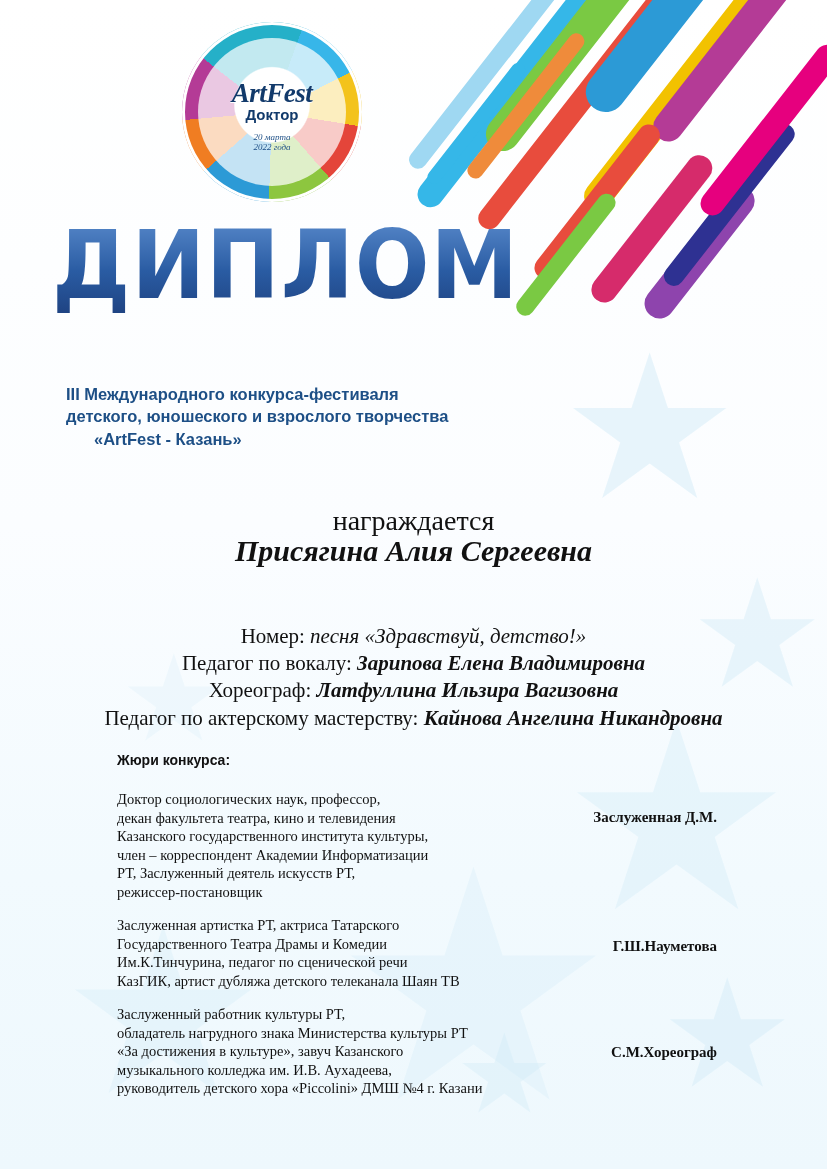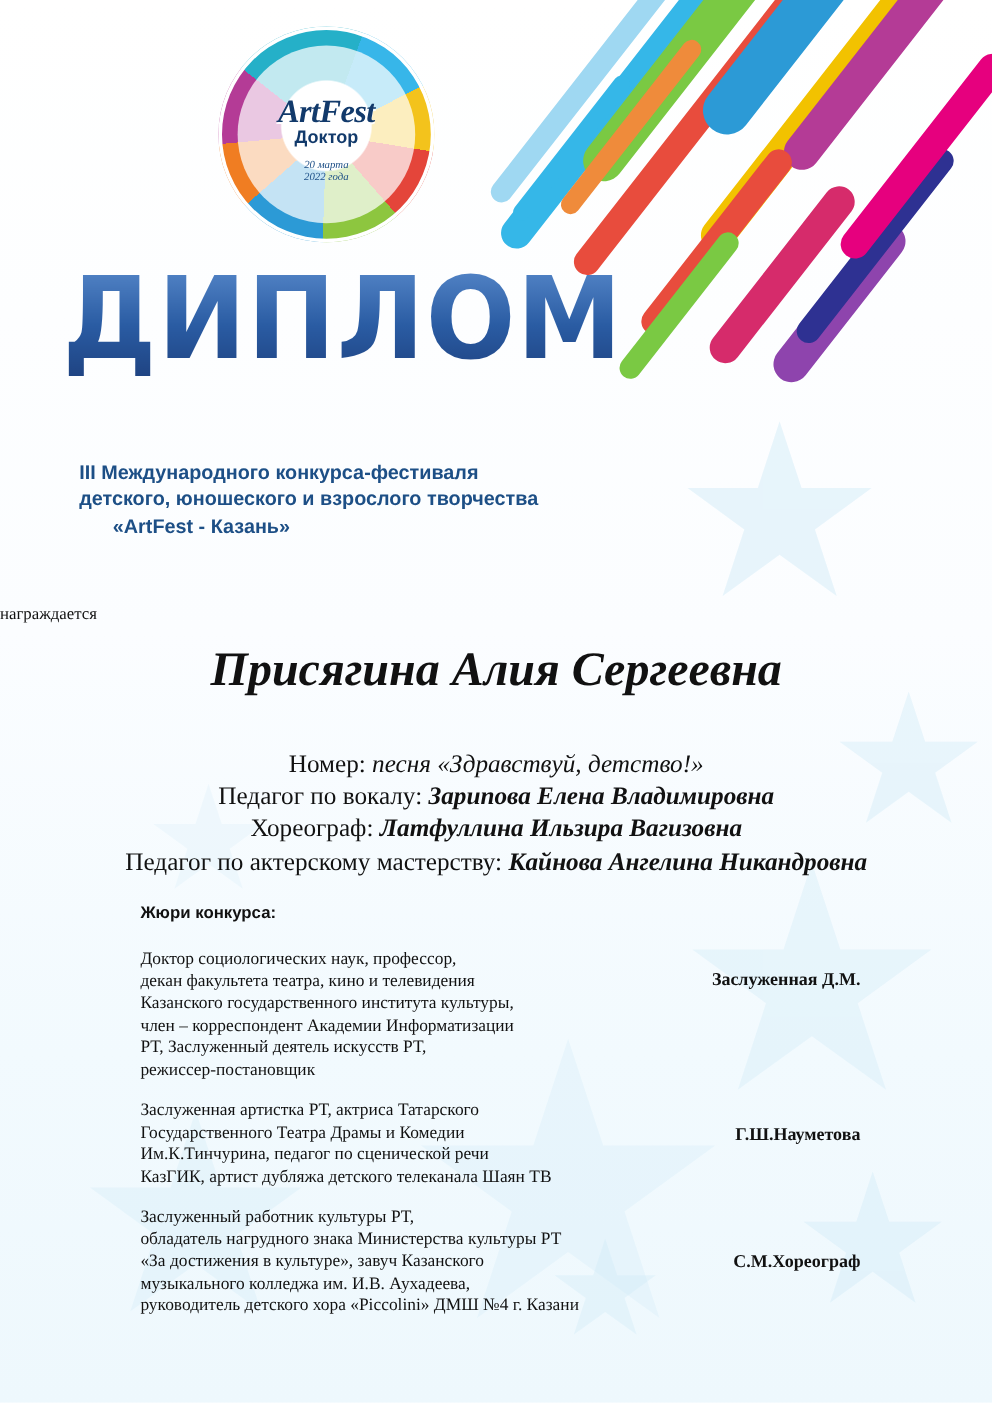--- a/index.html
+++ b/index.html
@@ -90,26 +90,26 @@
     font-family:"Liberation Sans",sans-serif;
     font-weight:bold;font-size:16.5px;color:#1d4f86;line-height:1.35;
   }
   .sub .l3{text-indent:28px;}
 
   .degree{
     position:absolute;left:0;right:0;top:450px;text-align:center;
     font-family:"Liberation Serif",serif;font-weight:bold;font-size:40px;color:#111;
   }
   .awarded{
-    position:absolute;left:0;right:0;top:505px;
-    font-family:"Liberation Serif",serif;font-size:14px;color:#111;
+    position:absolute;left:0;right:0;top:505px;text-align:center;
+    font-family:"Liberation Serif",serif;font-size:28px;color:#111;
   }
   .name{
     position:absolute;left:0;right:0;top:534px;text-align:center;
-    font-family:"Liberation Serif",serif;font-style:italic;font-weight:bold;font-size:40px;color:#111;
+    font-family:"Liberation Serif",serif;font-style:italic;font-weight:bold;font-size:30px;color:#111;
   }
   .school{
     position:absolute;left:0;right:0;top:576px;text-align:center;
     font-family:"Liberation Serif",serif;font-size:19px;color:#111;
   }
   .row{
     position:absolute;left:0;right:0;text-align:center;
     font-family:"Liberation Serif",serif;font-size:21px;color:#111;white-space:nowrap;
   }
   .row .val{font-style:italic;}

